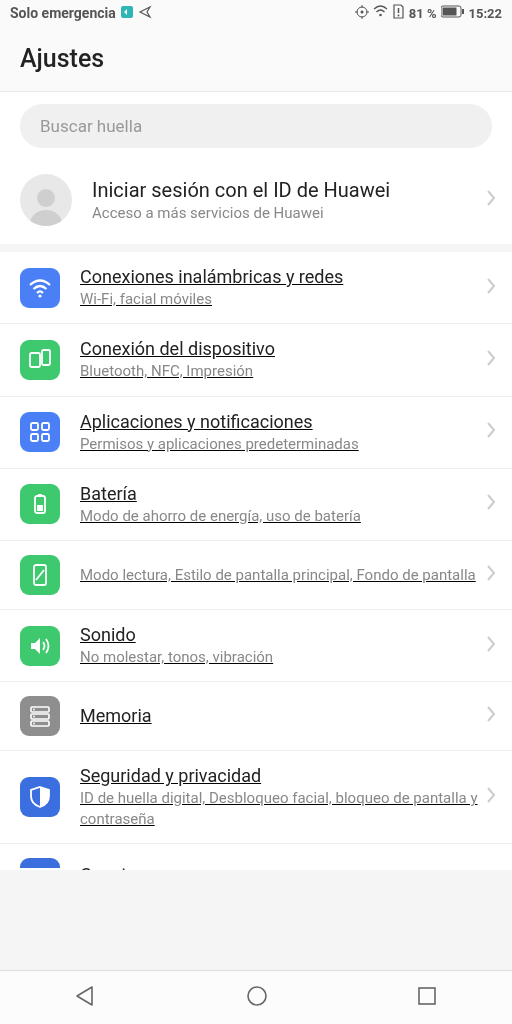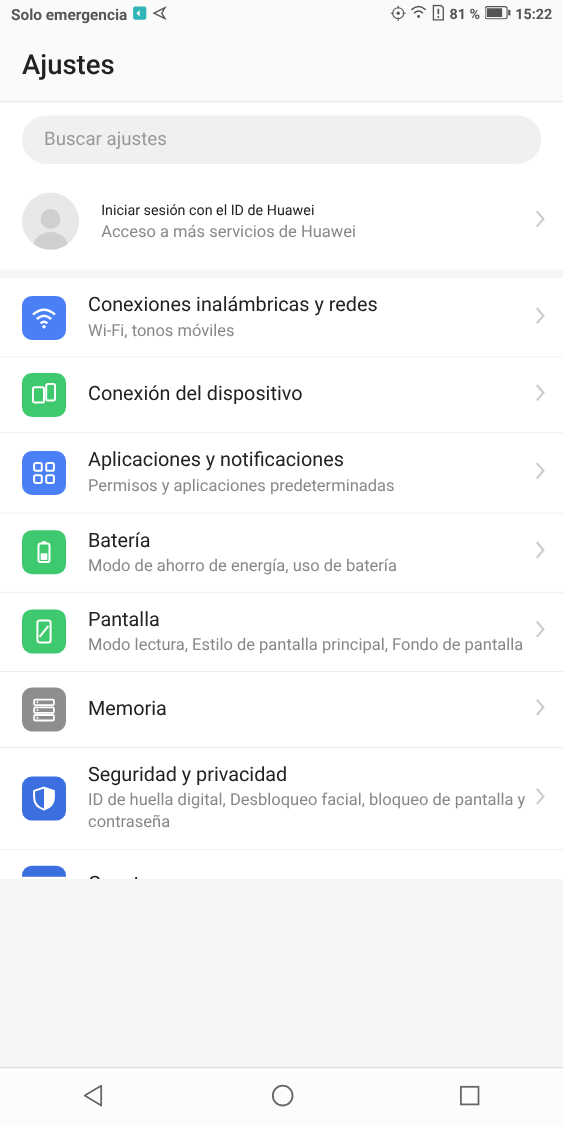--- a/index.html
+++ b/index.html
@@ -58,30 +58,31 @@
   background: #e8e8e8;
   margin-right: 20px;
   flex-shrink: 0;
   display: flex;
   align-items: flex-end;
   justify-content: center;
   overflow: hidden;
 }
 .avatar svg { width: 44px; height: 44px; }
 .account-text { flex: 1; }
-.account-title { font-size: 13px; color: #222; margin-bottom: 2px; }
+.account-title { font-size: 20px; color: #222; margin-bottom: 2px; }
 .account-sub { font-size: 15px; color: #888; }
 .chevron { color: #ccc; flex-shrink: 0; }
 .settings-list { background: #fff; }
 .item-row {
   display: flex;
   align-items: center;
   padding: 14px 16px 14px 20px;
   background: #fff;
   border-bottom: 1px solid #eee;
+  text-decoration: underline;
 }
 .item-icon {
   width: 40px;
   height: 40px;
   border-radius: 9px;
   flex-shrink: 0;
   margin-right: 20px;
   display: flex;
   align-items: center;
   justify-content: center;
@@ -163,21 +164,21 @@
     </span>
     <span>15:22</span>
   </div>
 </div>
 
 <div class="header">
   <div class="header-title">Ajustes</div>
 </div>
 
 <div class="content">
-  <div class="search-box">Buscar ajustes</div>
+  <div class="search-box">Buscar huella</div>
 
   <div class="account-row">
     <div class="avatar">
       <svg viewBox="0 0 44 44">
           <circle cx="22" cy="16" r="9" fill="#cfcfcf"></circle>
           <ellipse cx="22" cy="42" rx="16" ry="14" fill="#cfcfcf"></ellipse>
         </svg>
     </div>
     <div class="account-text">
       <div class="account-title">Iniciar sesión con el ID de Huawei</div>
@@ -195,35 +196,36 @@
         <div class="item-icon icon-blue">
           <svg width="26" height="26" viewBox="0 0 26 26">
             <path d="M3 10 Q13 1 23 10" fill="none" stroke="#fff" stroke-width="2.2"></path>
             <path d="M6.5 14 Q13 8 19.5 14" fill="none" stroke="#fff" stroke-width="2.2"></path>
             <path d="M10 18 Q13 15 16 18" fill="none" stroke="#fff" stroke-width="2.2"></path>
             <circle cx="13" cy="21" r="1.6" fill="#fff"></circle>
           </svg>
         </div>
         <div class="item-text">
           <div class="item-title">Conexiones inalámbricas y redes</div>
-          <div class="item-sub">Wi-Fi, tonos móviles</div>
+          <div class="item-sub">Wi-Fi, facial móviles</div>
         </div>
         <span class="chevron"><svg width="10" height="18" viewBox="0 0 10 18">
             <path d="M2 2 L8 9 L2 16" fill="none" stroke="#ccc" stroke-width="2"></path>
           </svg></span>
       </div>
       <div class="item-row">
         <div class="item-icon icon-green">
           <svg width="26" height="26" viewBox="0 0 26 26">
             <rect x="3" y="6" width="10" height="14" rx="1.5" fill="none" stroke="#fff" stroke-width="1.8"></rect>
             <rect x="15" y="3" width="8" height="15" rx="1.5" fill="none" stroke="#fff" stroke-width="1.8"></rect>
           </svg>
         </div>
         <div class="item-text">
           <div class="item-title">Conexión del dispositivo</div>
+          <div class="item-sub">Bluetooth, NFC, Impresión</div>
         </div>
         <span class="chevron"><svg width="10" height="18" viewBox="0 0 10 18">
             <path d="M2 2 L8 9 L2 16" fill="none" stroke="#ccc" stroke-width="2"></path>
           </svg></span>
       </div>
       <div class="item-row">
         <div class="item-icon icon-blue">
           <svg width="26" height="26" viewBox="0 0 26 26">
             <rect x="4" y="4" width="7" height="7" rx="1.5" fill="none" stroke="#fff" stroke-width="1.8"></rect>
             <rect x="15" y="4" width="7" height="7" rx="1.5" fill="none" stroke="#fff" stroke-width="1.8"></rect>
@@ -256,22 +258,37 @@
           </svg></span>
       </div>
       <div class="item-row">
         <div class="item-icon icon-green">
           <svg width="26" height="26" viewBox="0 0 26 26">
             <rect x="7" y="3" width="12" height="20" rx="2" fill="none" stroke="#fff" stroke-width="1.8"></rect>
             <path d="M9 18 L17 8" stroke="#fff" stroke-width="1.8"></path>
           </svg>
         </div>
         <div class="item-text">
-          <div class="item-title">Pantalla</div>
           <div class="item-sub">Modo lectura, Estilo de pantalla principal, Fondo de pantalla</div>
+        </div>
+        <span class="chevron"><svg width="10" height="18" viewBox="0 0 10 18">
+            <path d="M2 2 L8 9 L2 16" fill="none" stroke="#ccc" stroke-width="2"></path>
+          </svg></span>
+      </div>
+      <div class="item-row">
+        <div class="item-icon icon-green">
+          <svg width="26" height="26" viewBox="0 0 26 26">
+            <path d="M4 10 L8 10 L13 5 L13 21 L8 16 L4 16 Z" fill="#fff"></path>
+            <path d="M16 9 Q19 13 16 17" fill="none" stroke="#fff" stroke-width="1.8"></path>
+            <path d="M19 6 Q24 13 19 20" fill="none" stroke="#fff" stroke-width="1.8"></path>
+          </svg>
+        </div>
+        <div class="item-text">
+          <div class="item-title">Sonido</div>
+          <div class="item-sub">No molestar, tonos, vibración</div>
         </div>
         <span class="chevron"><svg width="10" height="18" viewBox="0 0 10 18">
             <path d="M2 2 L8 9 L2 16" fill="none" stroke="#ccc" stroke-width="2"></path>
           </svg></span>
       </div>
       <div class="item-row">
         <div class="item-icon icon-gray">
           <svg width="26" height="26" viewBox="0 0 26 26">
             <rect x="4" y="4" width="18" height="5" rx="1" fill="none" stroke="#fff" stroke-width="1.6"></rect>
             <rect x="4" y="11" width="18" height="5" rx="1" fill="none" stroke="#fff" stroke-width="1.6"></rect>

